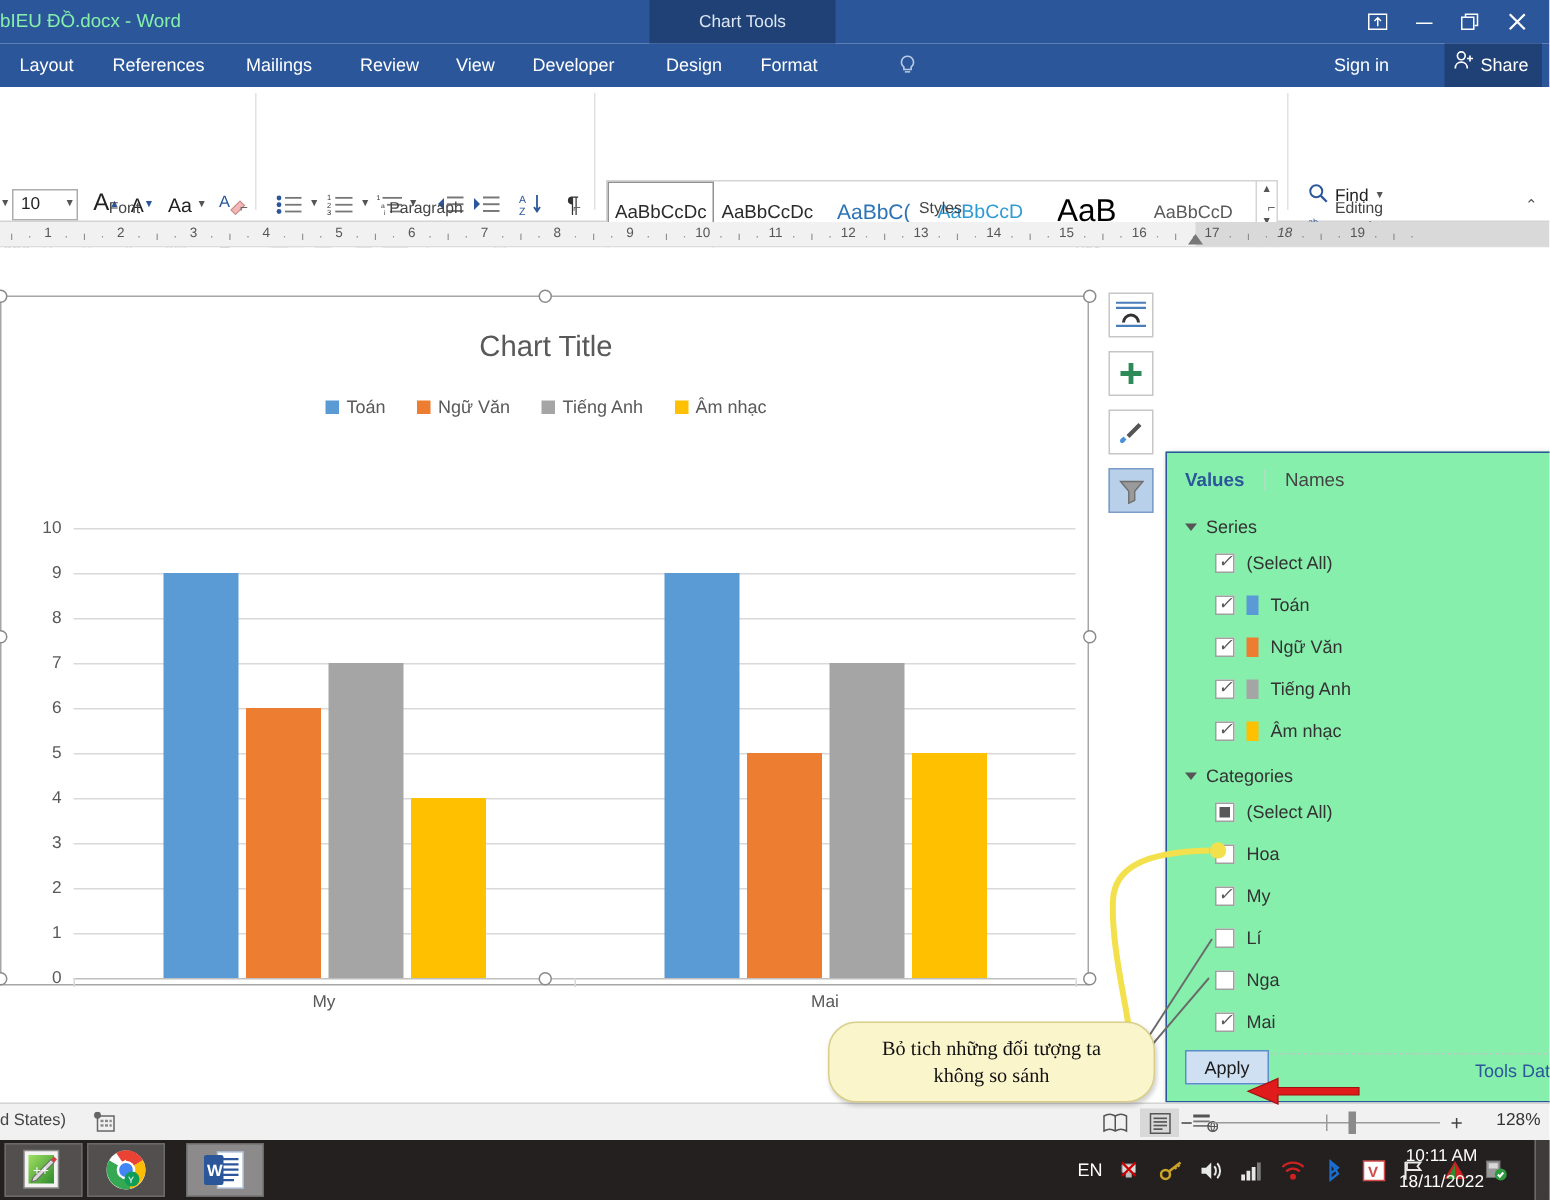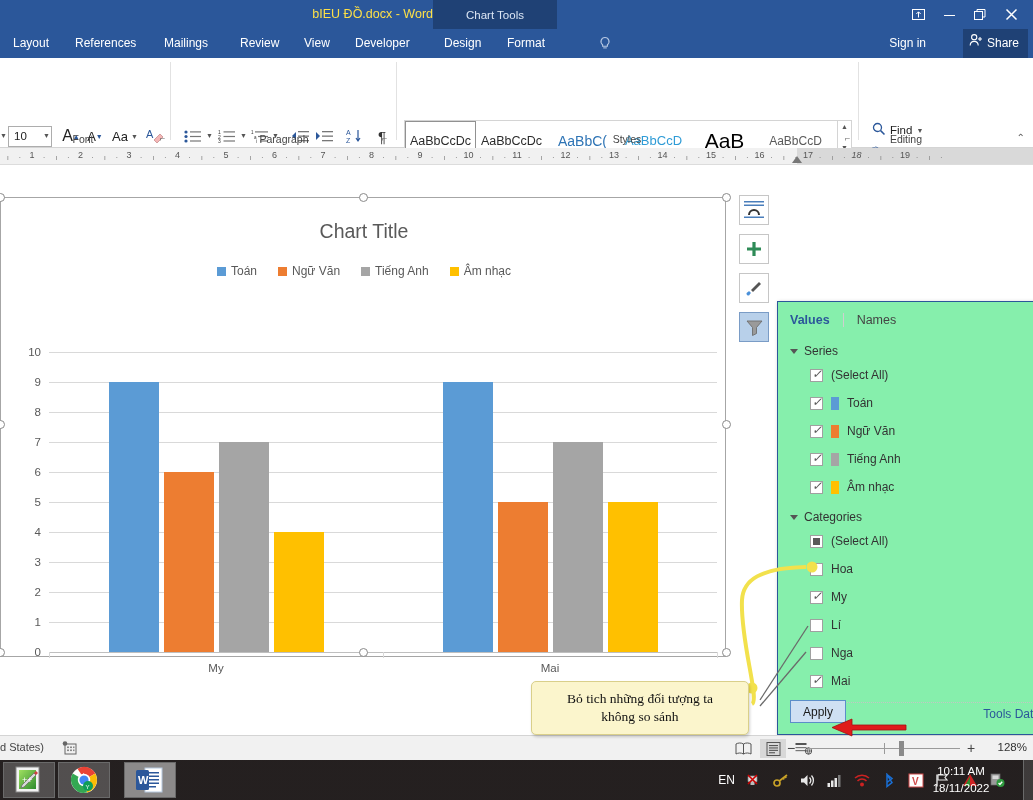--- a/index.html
+++ b/index.html
@@ -11,21 +11,21 @@
   }
   #app { position: relative; width: 1033px; height: 800px; }
 
   
   .titlebar {
     position: absolute; left: 0; top: 0; width: 1033px; height: 29px;
     background: #2b579a;
   }
   .tb-title {
     position: absolute; left: 0; top: 0; width: 433px; height: 29px;
-    color: #fde047; font-size: 12.5px; line-height: 29px; text-align: right;
+    color: #86efac; font-size: 12.5px; line-height: 29px; text-align: left;
     white-space: nowrap;
   }
   .chart-tools-tab {
     position: absolute; left: 433px; top: 0; width: 124px; height: 29px;
     background: #1f4175; color: #dce6f4; font-size: 11.5px;
     line-height: 31px; text-align: center;
   }
   .win-btns {
     position: absolute; right: 6px; top: 0; height: 29px;
     display: flex; align-items: center; gap: 0px;
@@ -250,22 +250,22 @@
     color: #1a1a1a; display: flex; align-items: center; justify-content: center;
     padding: 0 10px;
   }
   .select-data {
     position: absolute; right: 12px; bottom: 13px; font-size: 12px;
     color: #2b579a;
   }
 
   
   .callout {
-    position: absolute; left: 531px; top: 681px; width: 218px; height: 54px;
-    background: #fbf5cc; border: 1px solid #d9cf8a; border-radius: 5px;
+    position: absolute; left: 552px; top: 681px; width: 218px; height: 54px;
+    background: #fbf5cc; border: 1px solid #d9cf8a; border-radius: 19px;
     display: flex; align-items: center; justify-content: center;
     text-align: center; font-family: "Liberation Serif", serif;
     font-size: 13.5px; color: #111; line-height: 1.35; padding: 0 28px;
     box-shadow: 1px 2px 3px rgba(0,0,0,0.18); z-index: 12;
   }
   .callout-svg { position: absolute; left: 0; top: 0; width: 1033px; height: 800px; pointer-events: none; z-index: 11; }
 
   
   .statusbar {
     position: absolute; left: 0; top: 735px; width: 1033px; height: 25px;

